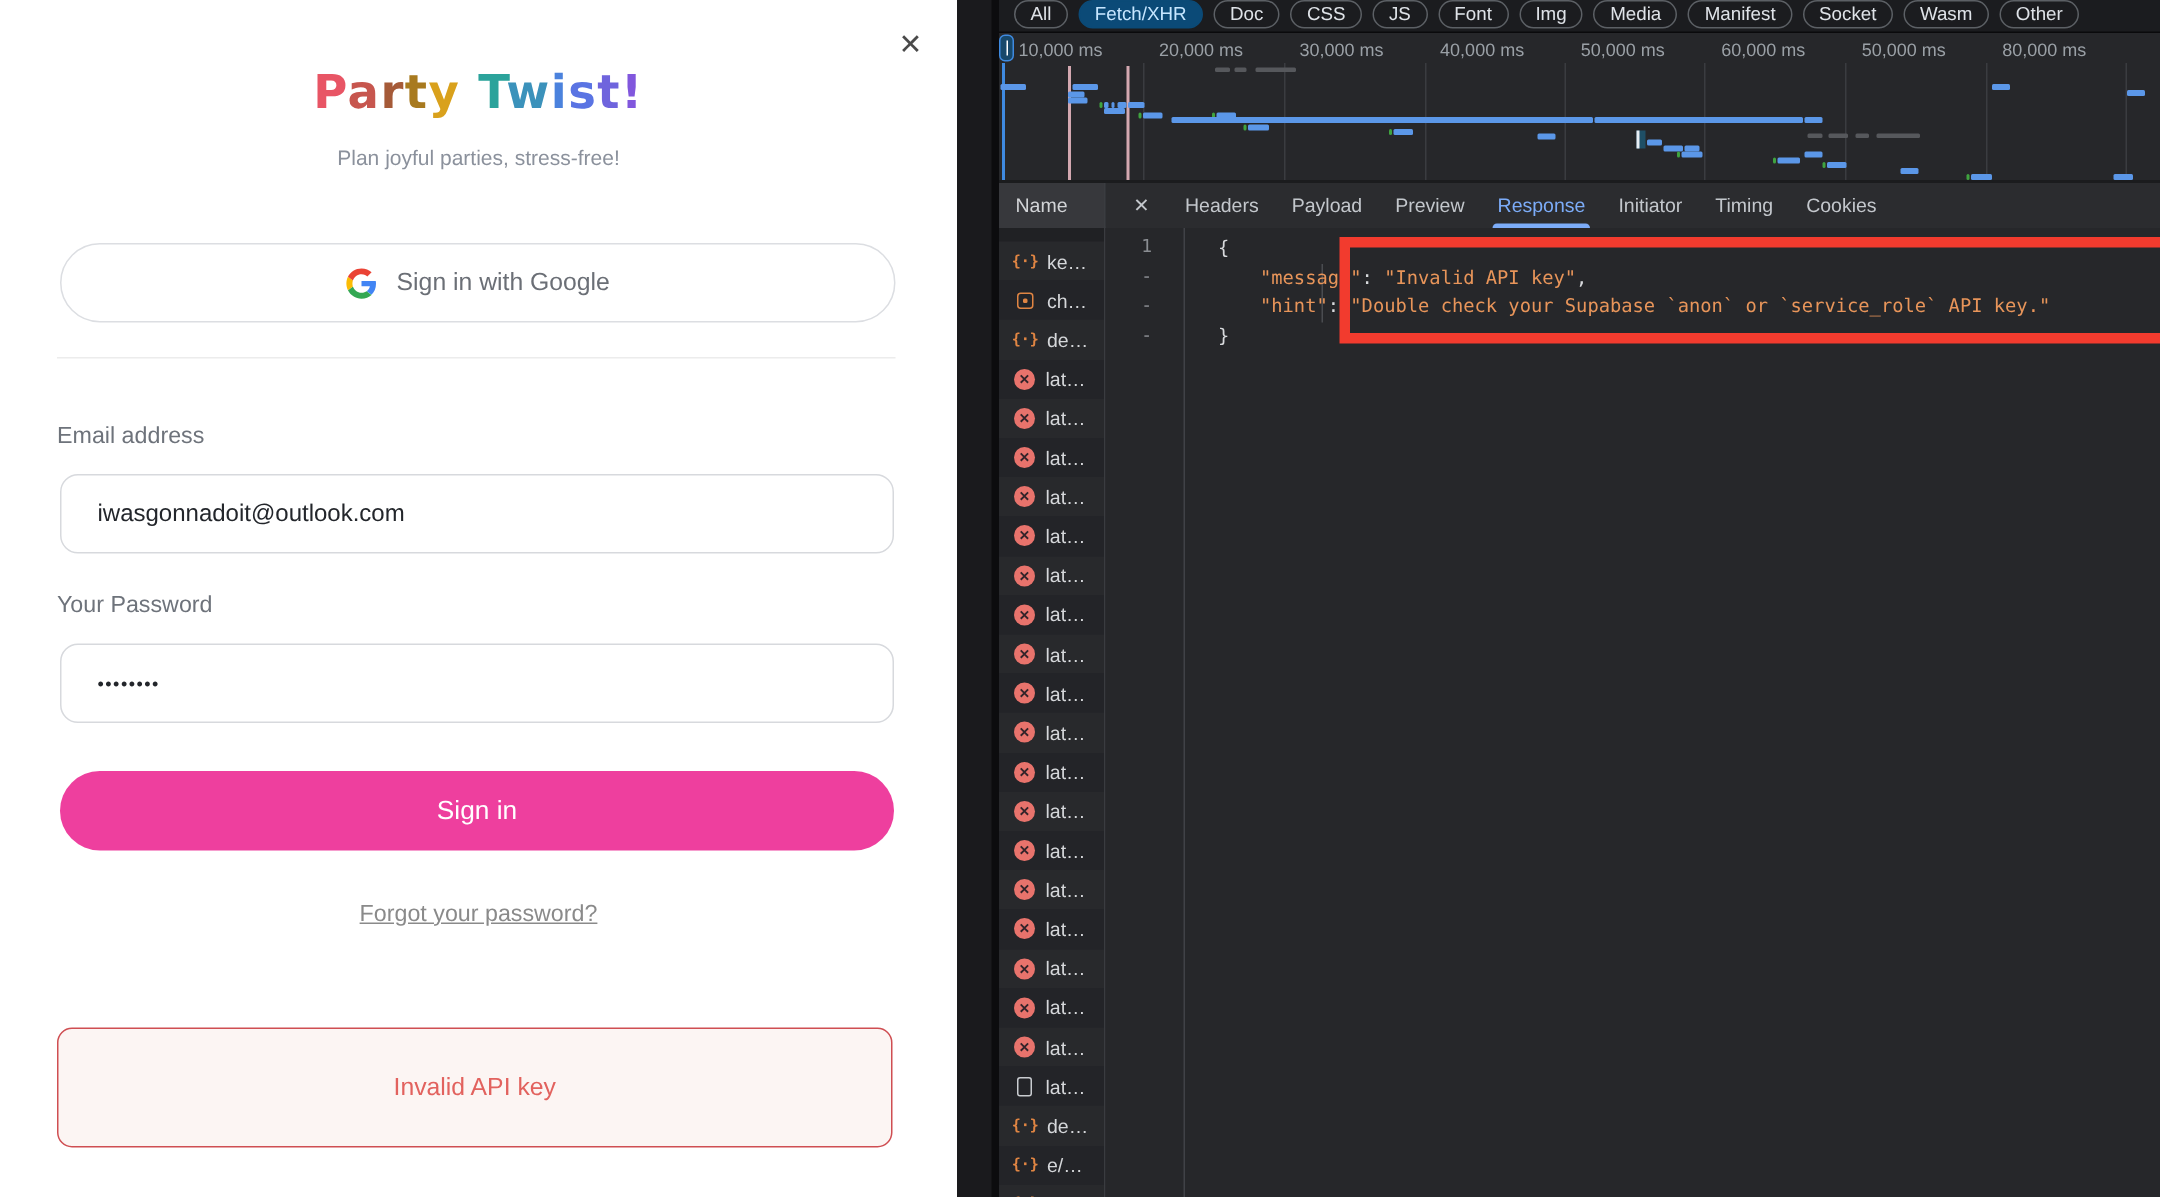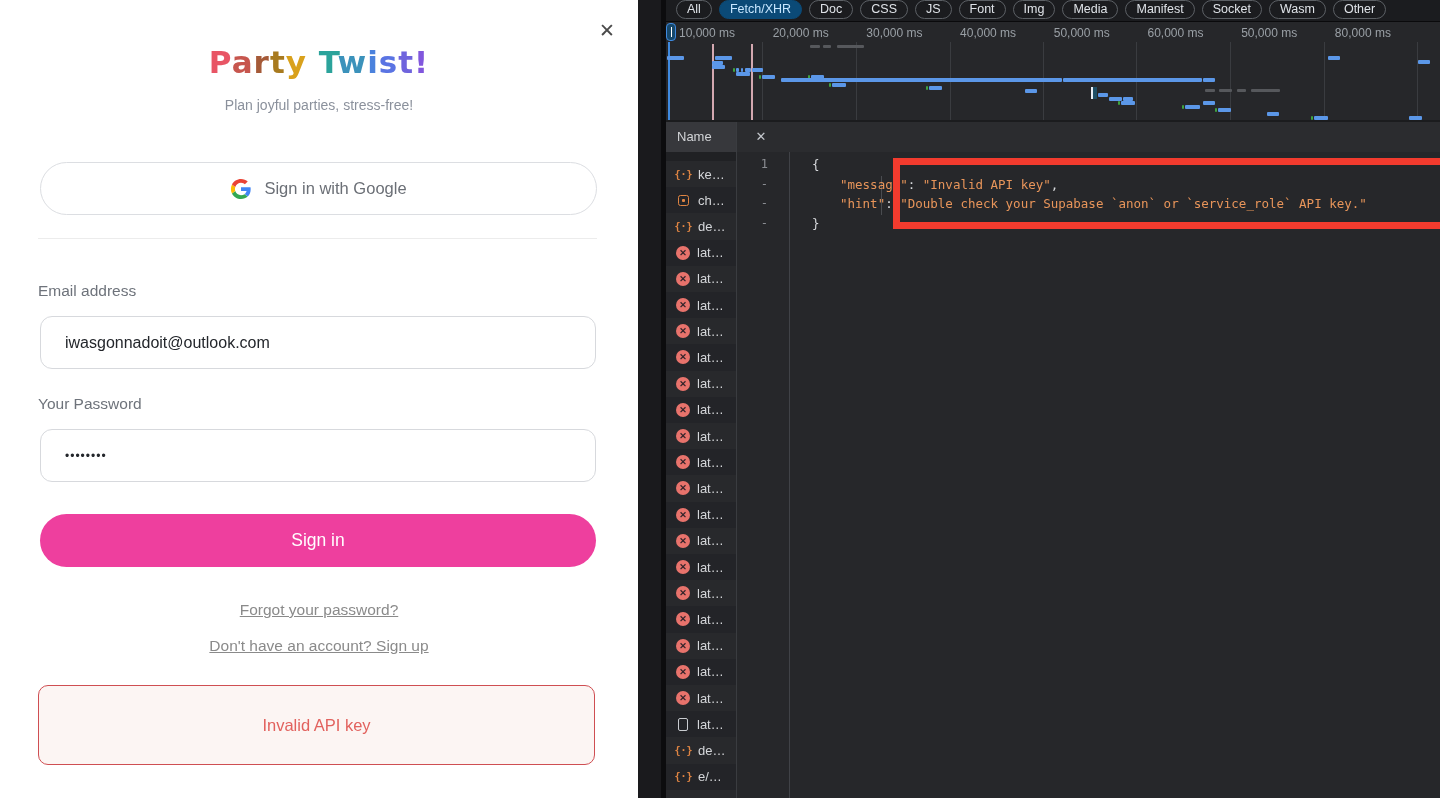--- a/index.html
+++ b/index.html
@@ -124,21 +124,20 @@
 
     <div class="field-label" style="top:282px">Email address</div>
     <input class="text-input" style="top: 316px;" type="text" value="iwasgonnadoit@outlook.com">
 
     <div class="field-label" style="top:395px">Your Password</div>
     <input class="text-input pwd" style="top: 429px;" type="text" value="••••••••">
 
     <button class="signin-btn">Sign in</button>
 
     <div class="mlink" style="top:601px">Forgot your password?</div>
-    <div class="mlink" style="top:637px">Don't have an account? Sign up</div>
 
     <div class="error-box">
       <span>Invalid API key</span>
     </div>
   </div>
 
   <div class="gap"></div>
   <div class="gap-edge"></div>
 
   <div class="dt">
@@ -227,20 +226,29 @@
         <div class="wf-bar" style="left: 743px; top: 94px; width: 13px; height: 4px; background: rgb(91, 151, 232);"></div>
         <div class="wf-bar" style="left: 752px; top: 38px; width: 12px; height: 4px; background: rgb(91, 151, 232);"></div>
         <div class="ov-marker" style="left: 425px; top: 65px;"></div>
       </div>
     <div class="ov-bottom"></div>
 
     <div class="hdr">
       <div class="hdr-name">Name</div>
       <div class="hdr-right">
         <div class="tab-close">✕</div>
+        <div class="tabs">
+            <div class="tab">Headers</div>
+            <div class="tab">Payload</div>
+            <div class="tab">Preview</div>
+            <div class="tab active">Response<div class="underline"></div></div>
+            <div class="tab">Initiator</div>
+            <div class="tab">Timing</div>
+            <div class="tab">Cookies</div>
+          </div>
       </div>
     </div>
 
     <div class="req-list">
         <div class="req-row even" style="top: 9px;">
           <div class="ic ic-script">{·}</div>
           <div class="req-label">ke…</div>
         </div>
         <div class="req-row odd" style="top: 35.2px;">
           <div class="ic ic-square">

